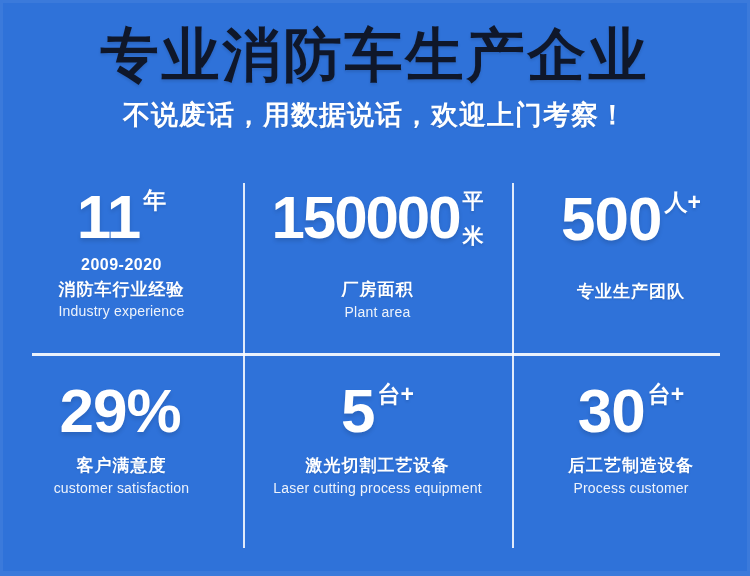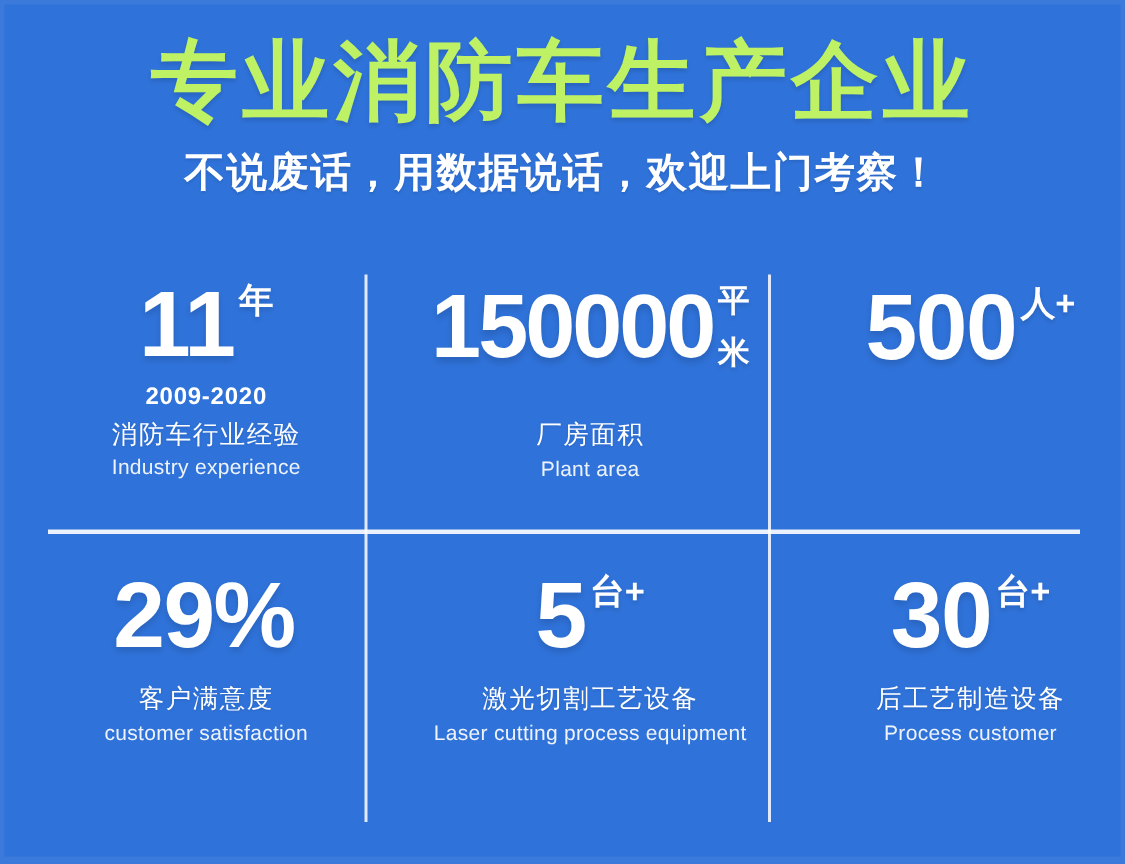--- a/index.html
+++ b/index.html
@@ -36,21 +36,21 @@
 
   
   .header {
     position: absolute;
     left: 0;
     top: 24px;
     width: 750px;
     text-align: center;
   }
   .headline {
-    color: #bef264;
+    color: #0f172a;
     font-size: 58px;
     line-height: 1.06;
     font-weight: 700;
     letter-spacing: 3px;
     white-space: nowrap;
     text-shadow: 0 2px 3px rgba(0,0,0,0.12);
   }
   .subhead {
     margin-top: 14px;
     color: #ffffff;
@@ -62,21 +62,20 @@
     text-shadow: 0 1px 2px rgba(0,0,0,0.10);
   }
 
   
   .grid {
     position: absolute;
     left: 0;
     top: 180px;
     width: 602px;
     height: 372px;
-    margin-left: 16px;
   }
   .grid-row {
     position: absolute;
     left: 0;
     width: 750px;
     height: 174px;
     display: flex;
   }
   .grid-row.row-top    { top: 0px; }
   .grid-row.row-bottom { top: 192px; }
@@ -137,21 +136,21 @@
     color: #ffffff;
     font-size: 16px;
     font-weight: 700;
     line-height: 1.1;
     letter-spacing: 0.5px;
   }
   .label-cn {
     margin-top: 6px;
     color: #ffffff;
     font-size: 17px;
-    font-weight: 400;
+    font-weight: 700;
     line-height: 1.15;
     letter-spacing: 1px;
     white-space: nowrap;
     text-shadow: 0 1px 2px rgba(0,0,0,0.10);
   }
   .label-en {
     margin-top: 4px;
     color: #eef3fb;
     font-size: 14px;
     font-weight: 400;
@@ -232,20 +231,21 @@
         </div>
         <div class="label-cn">厂房面积</div>
         <div class="label-en">Plant area</div>
       </div>
 
       <div class="cell c3">
         <div class="numline">
           <span class="bignum">500</span>
           <span class="unit">人+</span>
         </div>
+        <div class="label-cn">专业生产团队</div>
       </div>
 
     </div>
 
     <div class="grid-row row-bottom">
 
       <div class="cell c1">
         <div class="numline">
           <span class="bignum big-99">29%</span>
           <span class="unit"></span>

